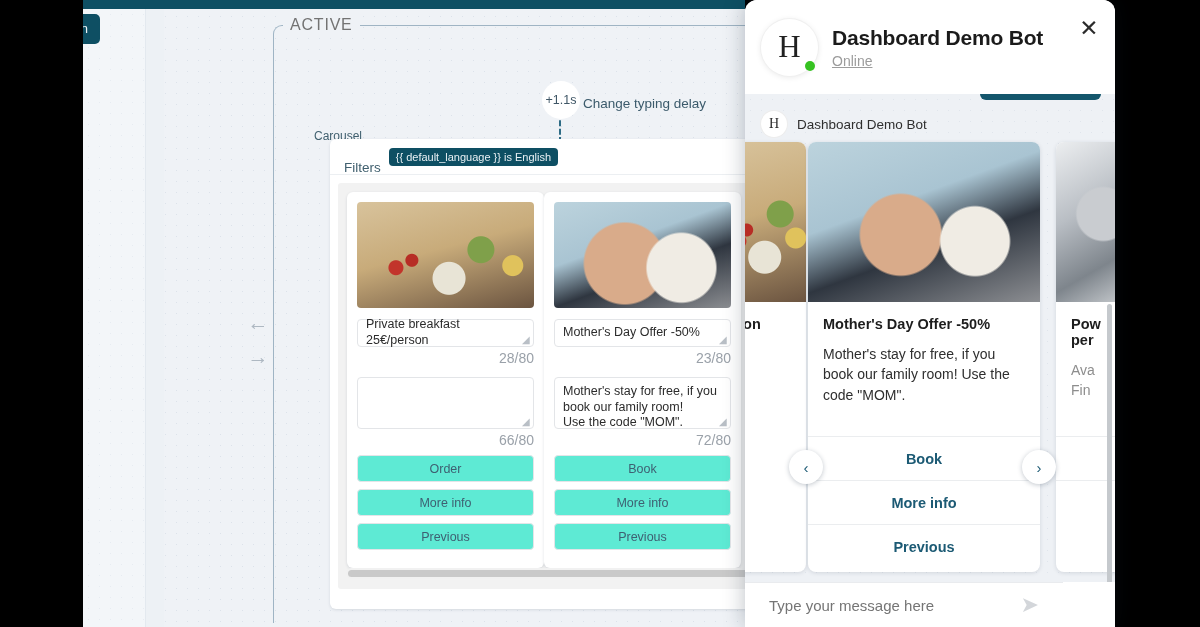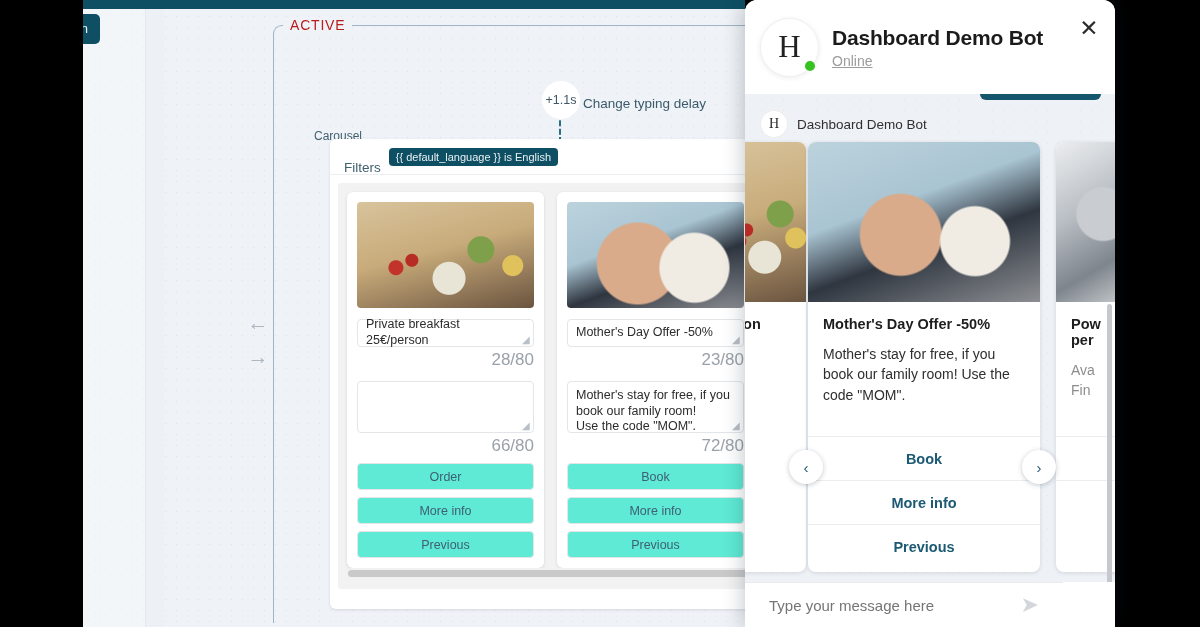--- a/index.html
+++ b/index.html
@@ -55,21 +55,21 @@
 
   
   #bracket {
     position: absolute; left: 190px; top: 25px; width: 540px; height: 598px;
     border-left: 1.6px solid #9fb4c4; border-top: 1.6px solid #9fb4c4;
     border-top-left-radius: 9px; z-index: 2;
   }
   #activeLabel {
     position: absolute; left: 200px; top: 25px;
     background: #eff2f6; padding: 0 7px;
-    font-size: 14px; letter-spacing: .8px; color: #b91c1c;
+    font-size: 16px; letter-spacing: .8px; color: #737373;
     transform: translateY(-50%); z-index: 3;
   }
 
   
   #delayNode {
     position: absolute; left: 459px; top: 81px; width: 38px; height: 38px;
     border-radius: 50%; background: #fff; z-index: 5;
     display:flex; align-items:center; justify-content:center;
     font-size: 12.5px; color: #3f5666;
   }
@@ -100,40 +100,40 @@
   }
   #filtersLabel { font-size: 13.5px; color: #41606f; margin-top: 21px; }
   #filterTag {
     background: #0e4f63; color: #e8f0f4; border-radius: 4px;
     font-size: 11px; padding: 3px 7px; white-space: nowrap;
   }
   #cardsWrap {
     margin: 8px; background: #f2f2f2; border-radius: 3px;
     height: 406px; padding: 9px 0 0 9px; position: relative; overflow: hidden;
   }
-  #cardsStrip { display: flex; gap: 13px; }
+  #cardsStrip { display: flex; }
   .bcard {
     flex: 0 0 197px; background: #fff; border-radius: 6px;
     box-shadow: 0 1px 3px rgba(30,50,70,.14);
     padding: 10px; height: 376px;
   }
   .bimg { width: 100%; height: 106px; border-radius: 4px; overflow: hidden; position: relative; }
   .bimg .layer { position: absolute; inset: 0; }
   .tfield {
     margin-top: 11px; border: 1px solid #e3e5e8; border-radius: 4px;
     padding: 6px 8px; font-size: 12.5px; color: #2c2c2c; position: relative;
     line-height: 1.25;
   }
   .tfield.one { height: 28px; display:flex; align-items:center; }
   .tfield.multi { height: 52px; }
   .tfield .grip {
     position: absolute; right: 3px; bottom: 2px; width: 8px; height: 8px;
     color:#b9bfc6; font-size:10px; line-height:8px;
   }
-  .counter { text-align: right; font-size: 17px; color: #9aa1a9; margin-top: 3px; }
+  .counter { text-align: right; font-size: 14px; color: #9aa1a9; margin-top: 3px; }
   .bbtn {
     margin-top: 7px; height: 27px; border: 1px solid #e3e5e8; border-radius: 4px;
     display: flex; align-items: center; justify-content: center;
     font-size: 12.5px; color: #3e6072; background: #5eead4;
   }
   #hscroll {
     position: absolute; left: 8px; bottom: 10px; width: 444px; height: 11px;
     background: #f1f1f1; border-radius: 6px;
   }
   #hscrollThumb {

